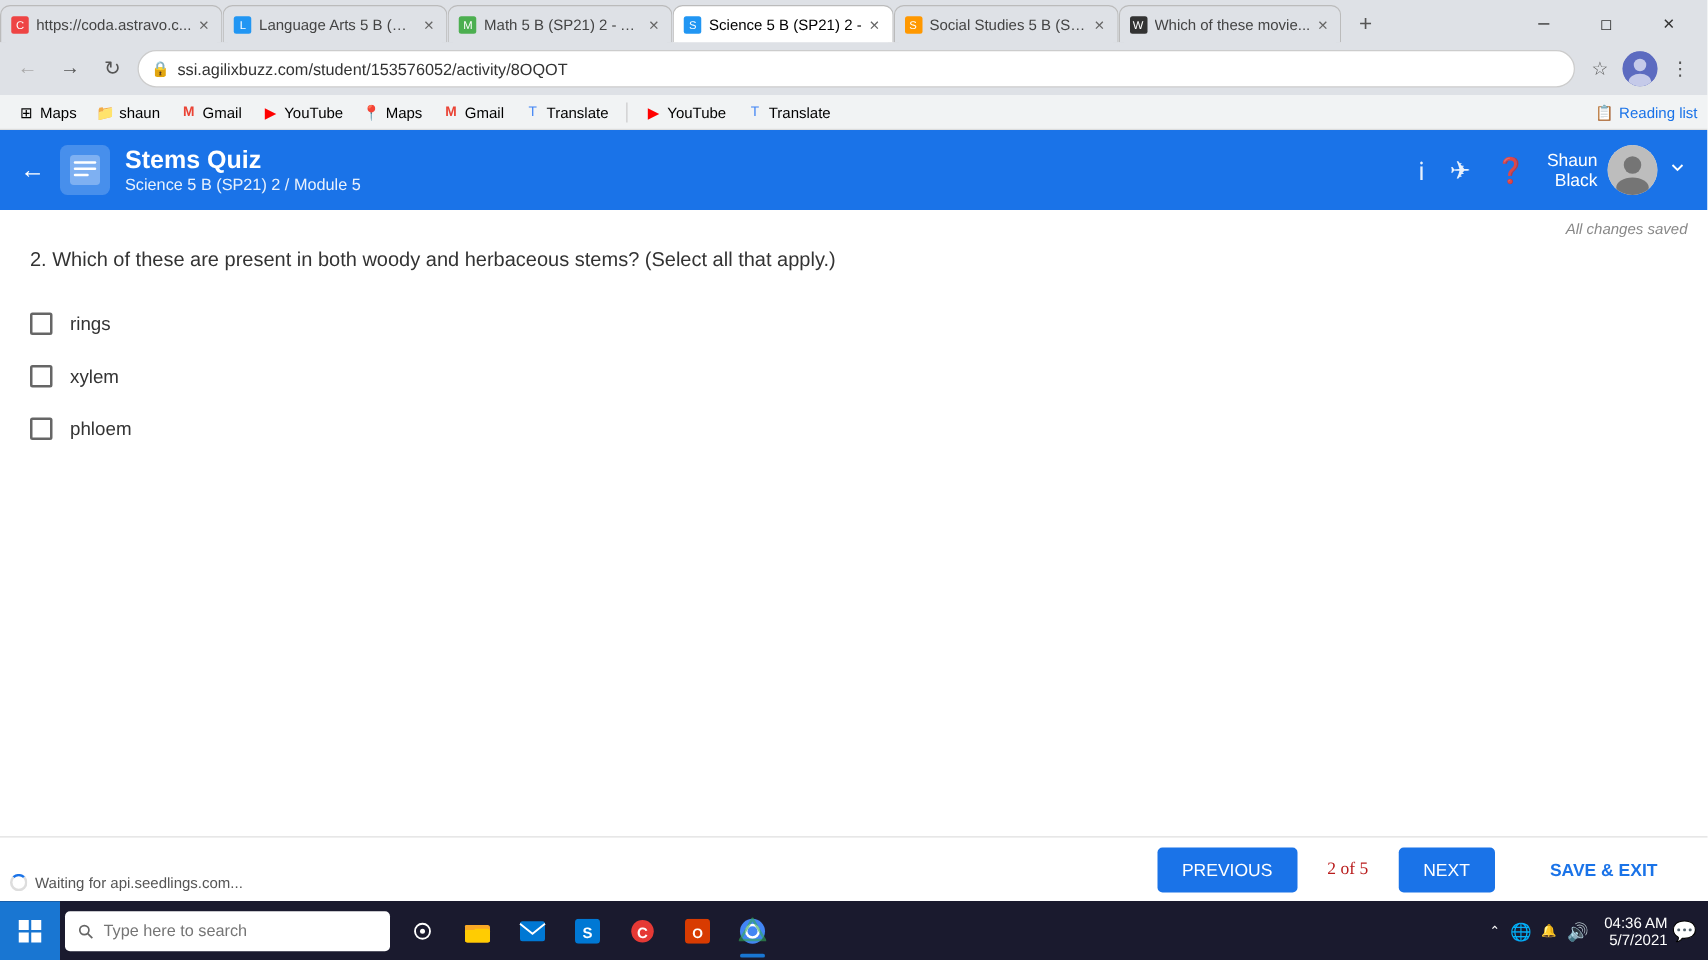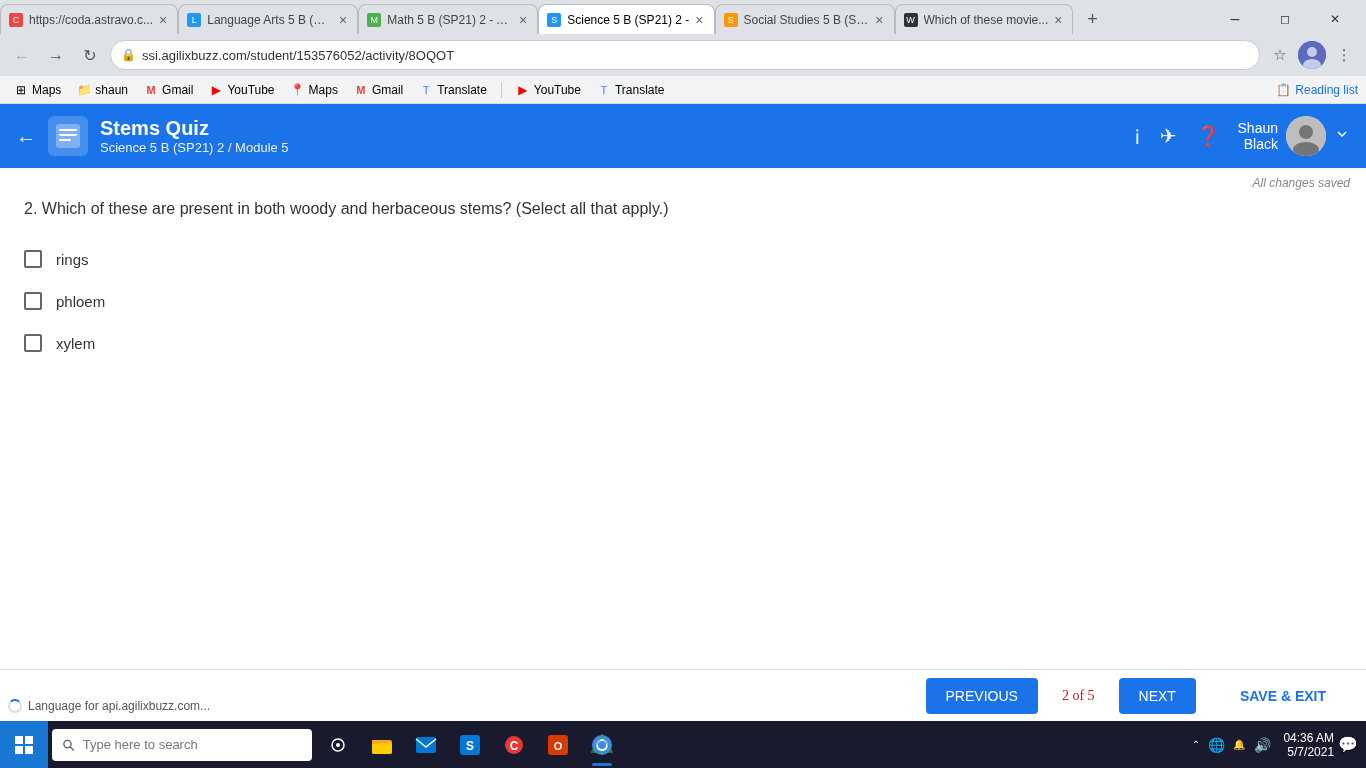--- a/index.html
+++ b/index.html
@@ -250,39 +250,39 @@
   <div class="question-text">2. Which of these are present in both woody and herbaceous stems? (Select all that apply.)</div>
 
   <div class="answer-option">
     <div class="checkbox"></div>
     <span class="answer-label">rings</span>
   </div>
 
 
   <div class="answer-option">
     <div class="checkbox"></div>
-    <span class="answer-label">phloem</span>
+    <span class="answer-label">xylem</span>
   </div>
 
   <div class="answer-option">
     <div class="checkbox"></div>
-    <span class="answer-label">xylem</span>
+    <span class="answer-label">phloem</span>
   </div>
 </div>
 
 <div class="footer-bar">
   <button class="btn btn-previous">PREVIOUS</button>
   <span class="page-indicator">2 of 5</span>
   <button class="btn btn-next">NEXT</button>
   <button class="btn btn-save-exit">SAVE &amp; EXIT</button>
 </div>
 
 <div class="waiting-msg">
   <div class="spinner"></div>
-  <span>Language for api.agilixbuzz.com...</span>
+  <span>Waiting for api.seedlings.com...</span>
 </div>
 
 <div class="taskbar">
 
   <div class="taskbar-start">
     <svg width="20" height="20" viewBox="0 0 20 20" fill="white">
       <rect x="1" y="1" width="8" height="8"></rect>
         <rect x="11" y="1" width="8" height="8"></rect>
       <rect x="1" y="11" width="8" height="8"></rect>
         <rect x="11" y="11" width="8" height="8"></rect>

